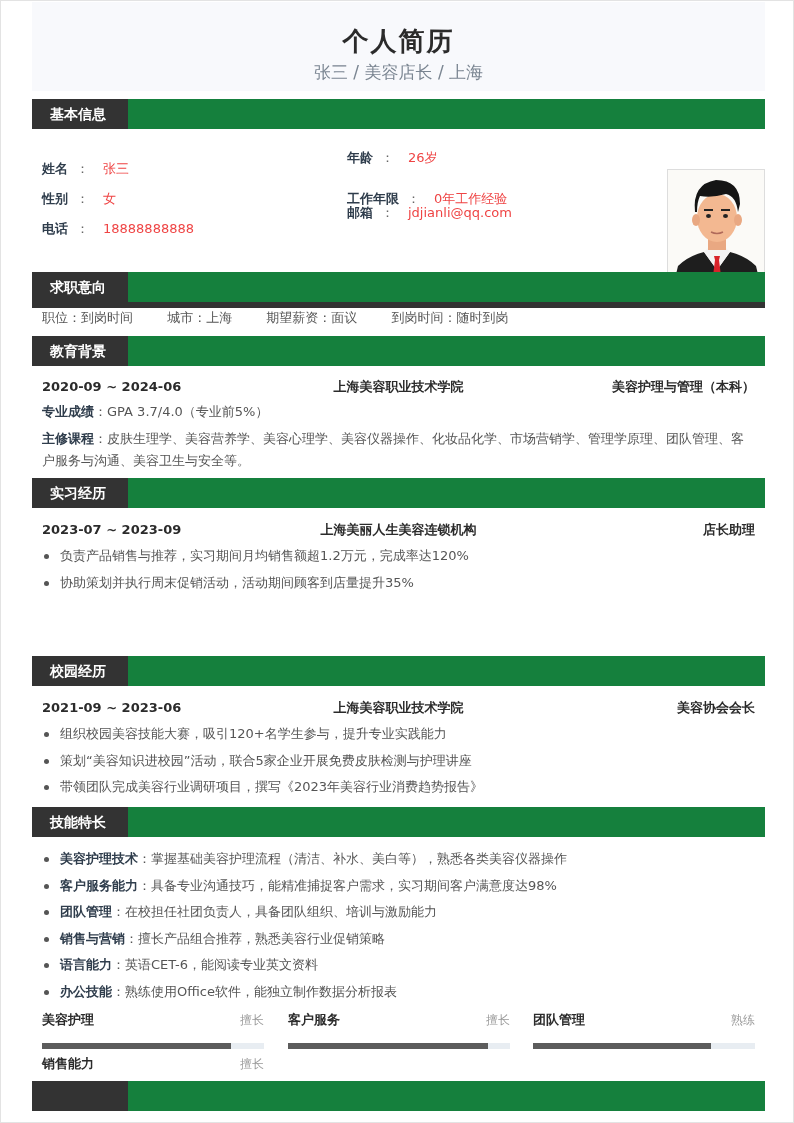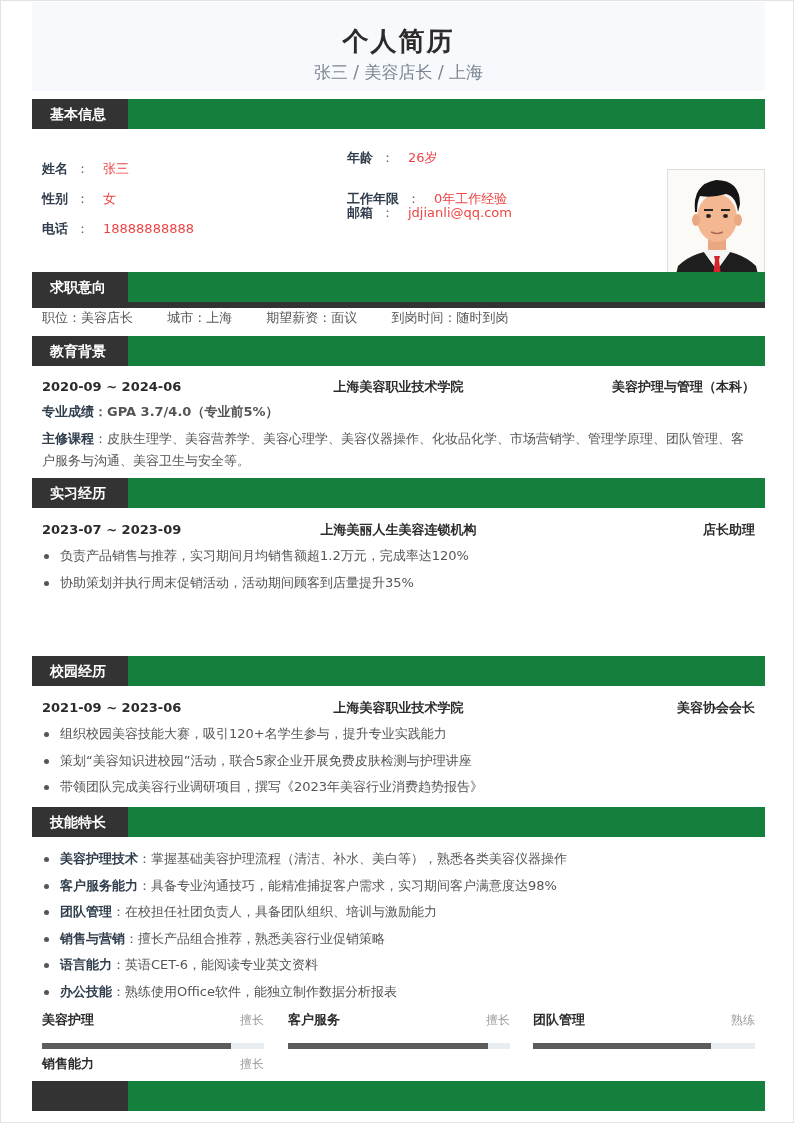--- a/index.html
+++ b/index.html
@@ -117,40 +117,40 @@
         <path d="M43 62 Q49 65 55 62" stroke="#b06a5a" stroke-width="1.5" fill="none"></path>
       </svg>
     </div>
     <div class="thick-rule"></div>
   </div>
 
   <div class="sec-head" style="margin-top:-1px;">
     <div class="tag">求职意向</div>
   </div>
   <div class="intent">
-    <span>职位：美容店长</span>
+    <span>职位：到岗时间</span>
     <span>城市：上海</span>
     <span>期望薪资：面议</span>
     <span>到岗时间：随时到岗</span>
   </div>
 
   <div class="sec-head">
     <div class="tag">教育背景</div>
   </div>
   <div style="padding-top:12px;">
     <div class="row-wrap">
       <div class="edu-row">
         <span>2020-09 ~ 2024-06</span>
         <span>美容护理与管理（本科）</span>
       </div>
       <div class="edu-row" style="position:absolute;top:0;left:0;width:733px;justify-content:center;">
         <span>上海美容职业技术学院</span>
       </div>
     </div>
-    <div class="para" style="margin-top:5px;font-weight:bold;">
+    <div class="para" style="margin-top:5px;">
       <b>专业成绩</b><span>：GPA 3.7/4.0（专业前5%）</span>
     </div>
     <div class="para" style="margin-top:5px;height:50px;">
       <b>主修课程</b><span>：皮肤生理学、美容营养学、美容心理学、美容仪器操作、化妆品化学、市场营销学、管理学原理、团队管理、客户服务与沟通、美容卫生与安全等。</span>
     </div>
   </div>
 
   <div class="sec-head">
     <div class="tag">实习经历</div>
   </div>

